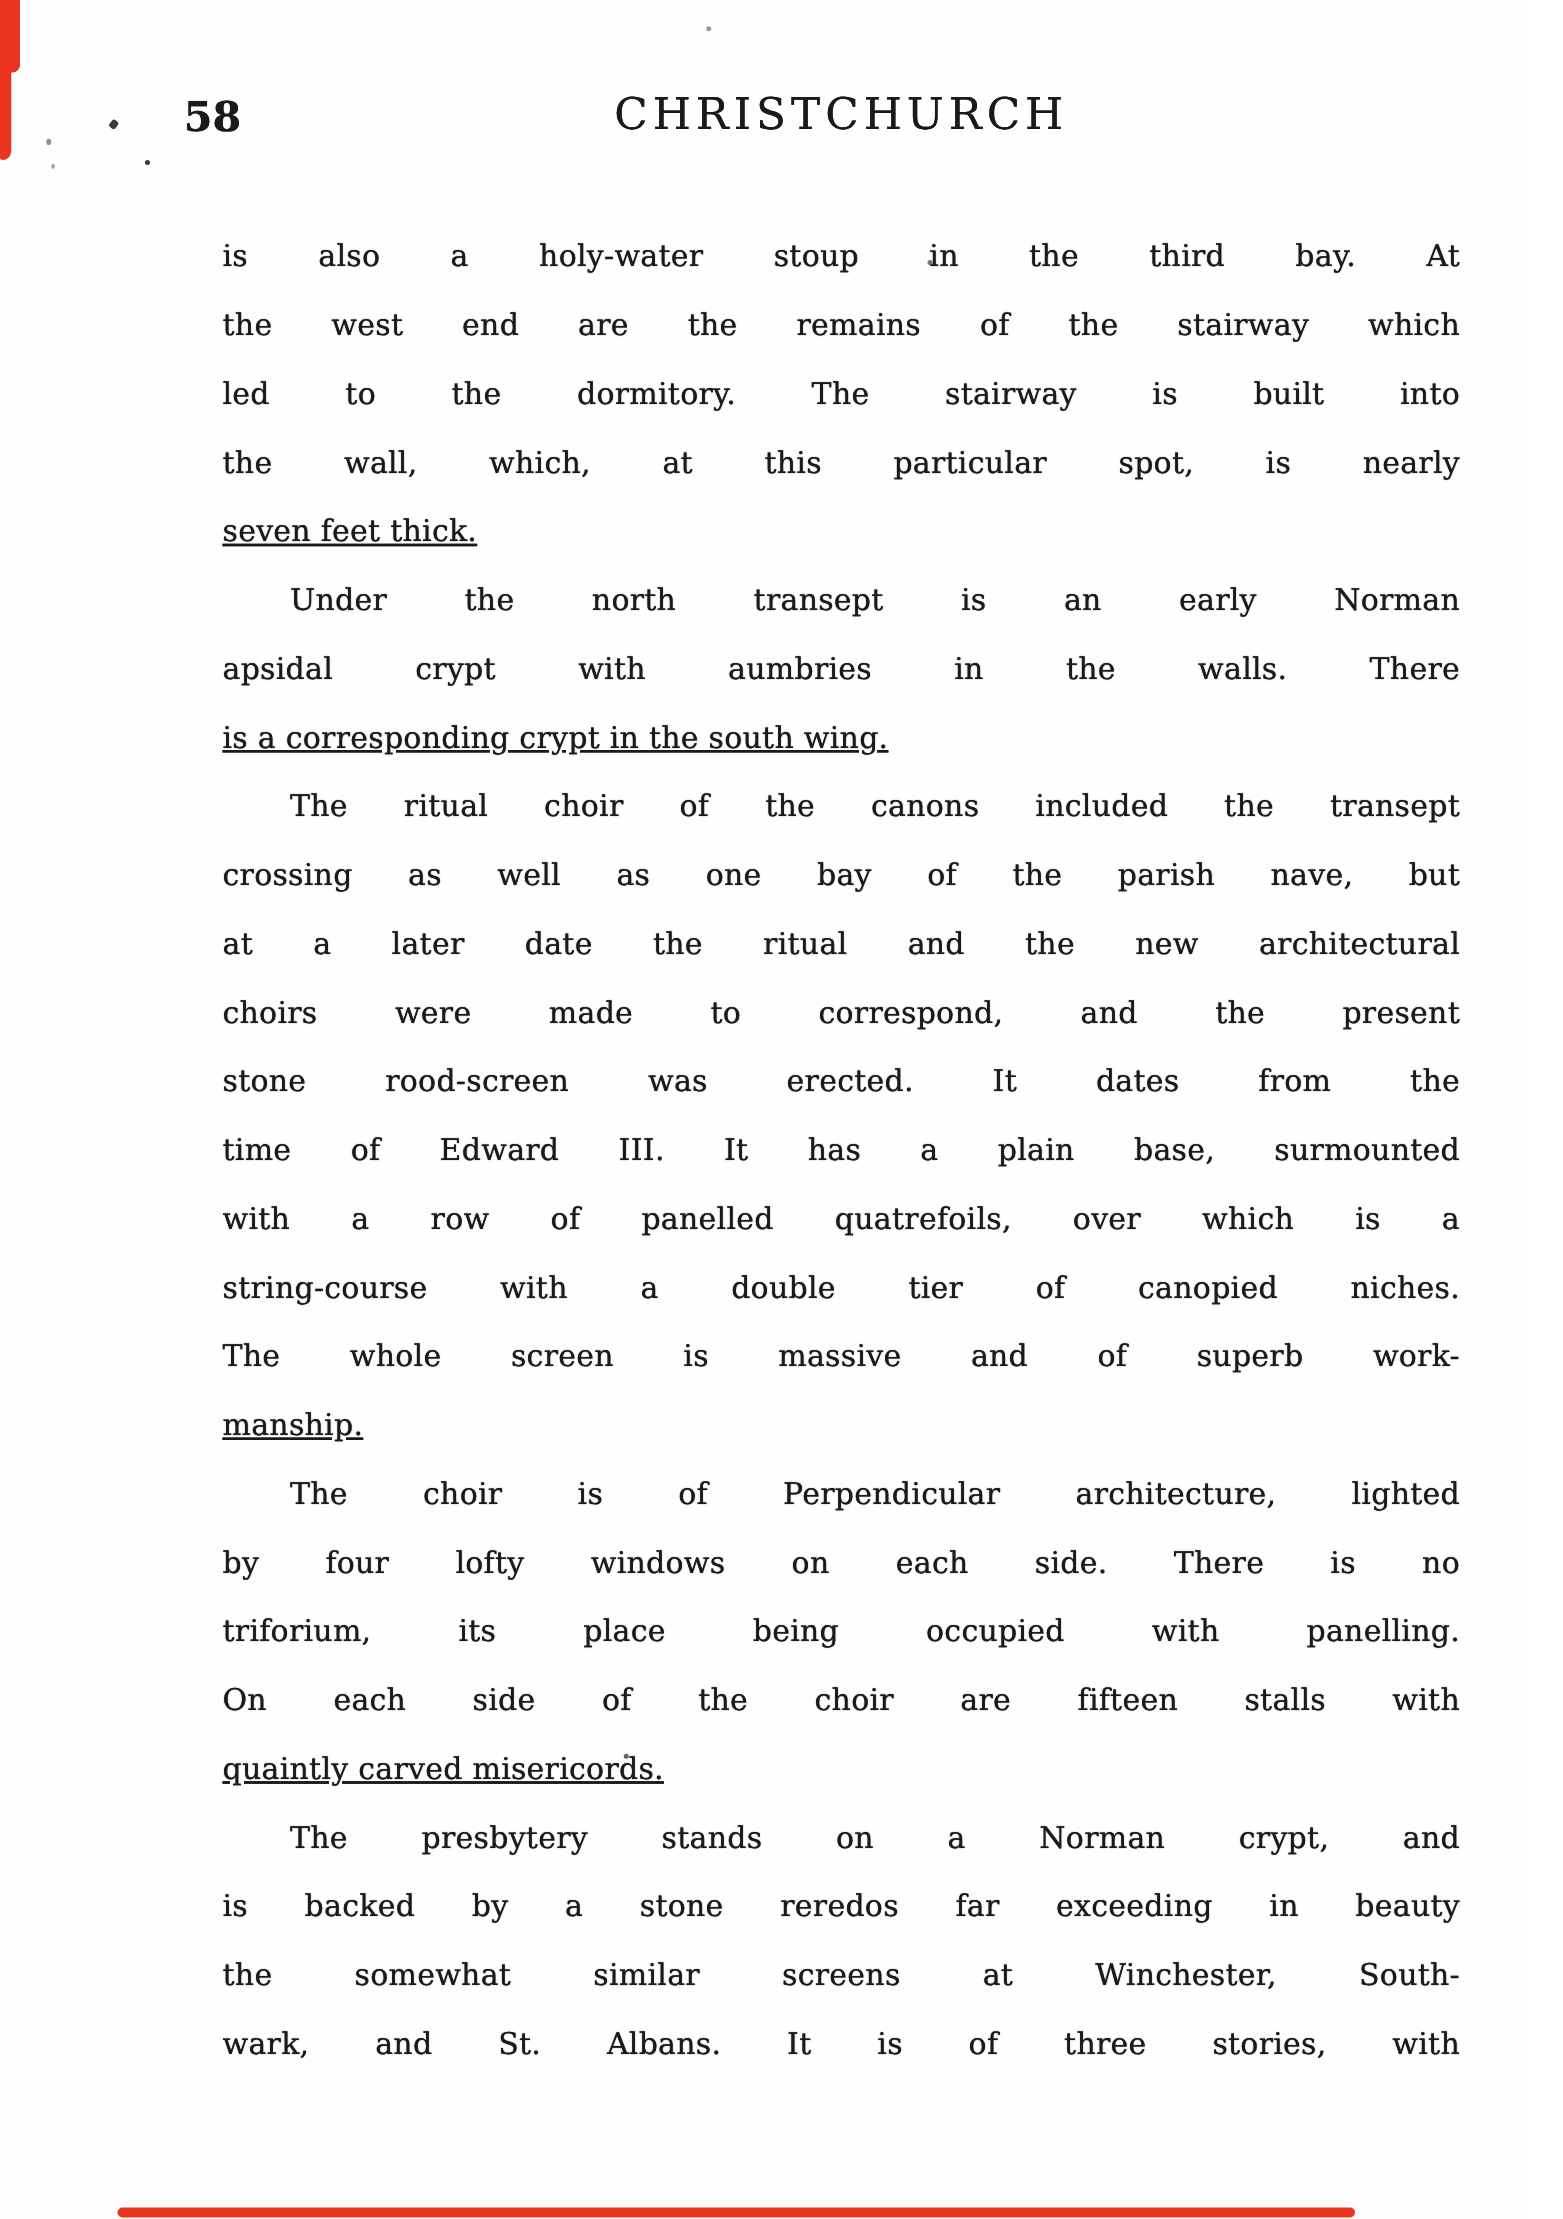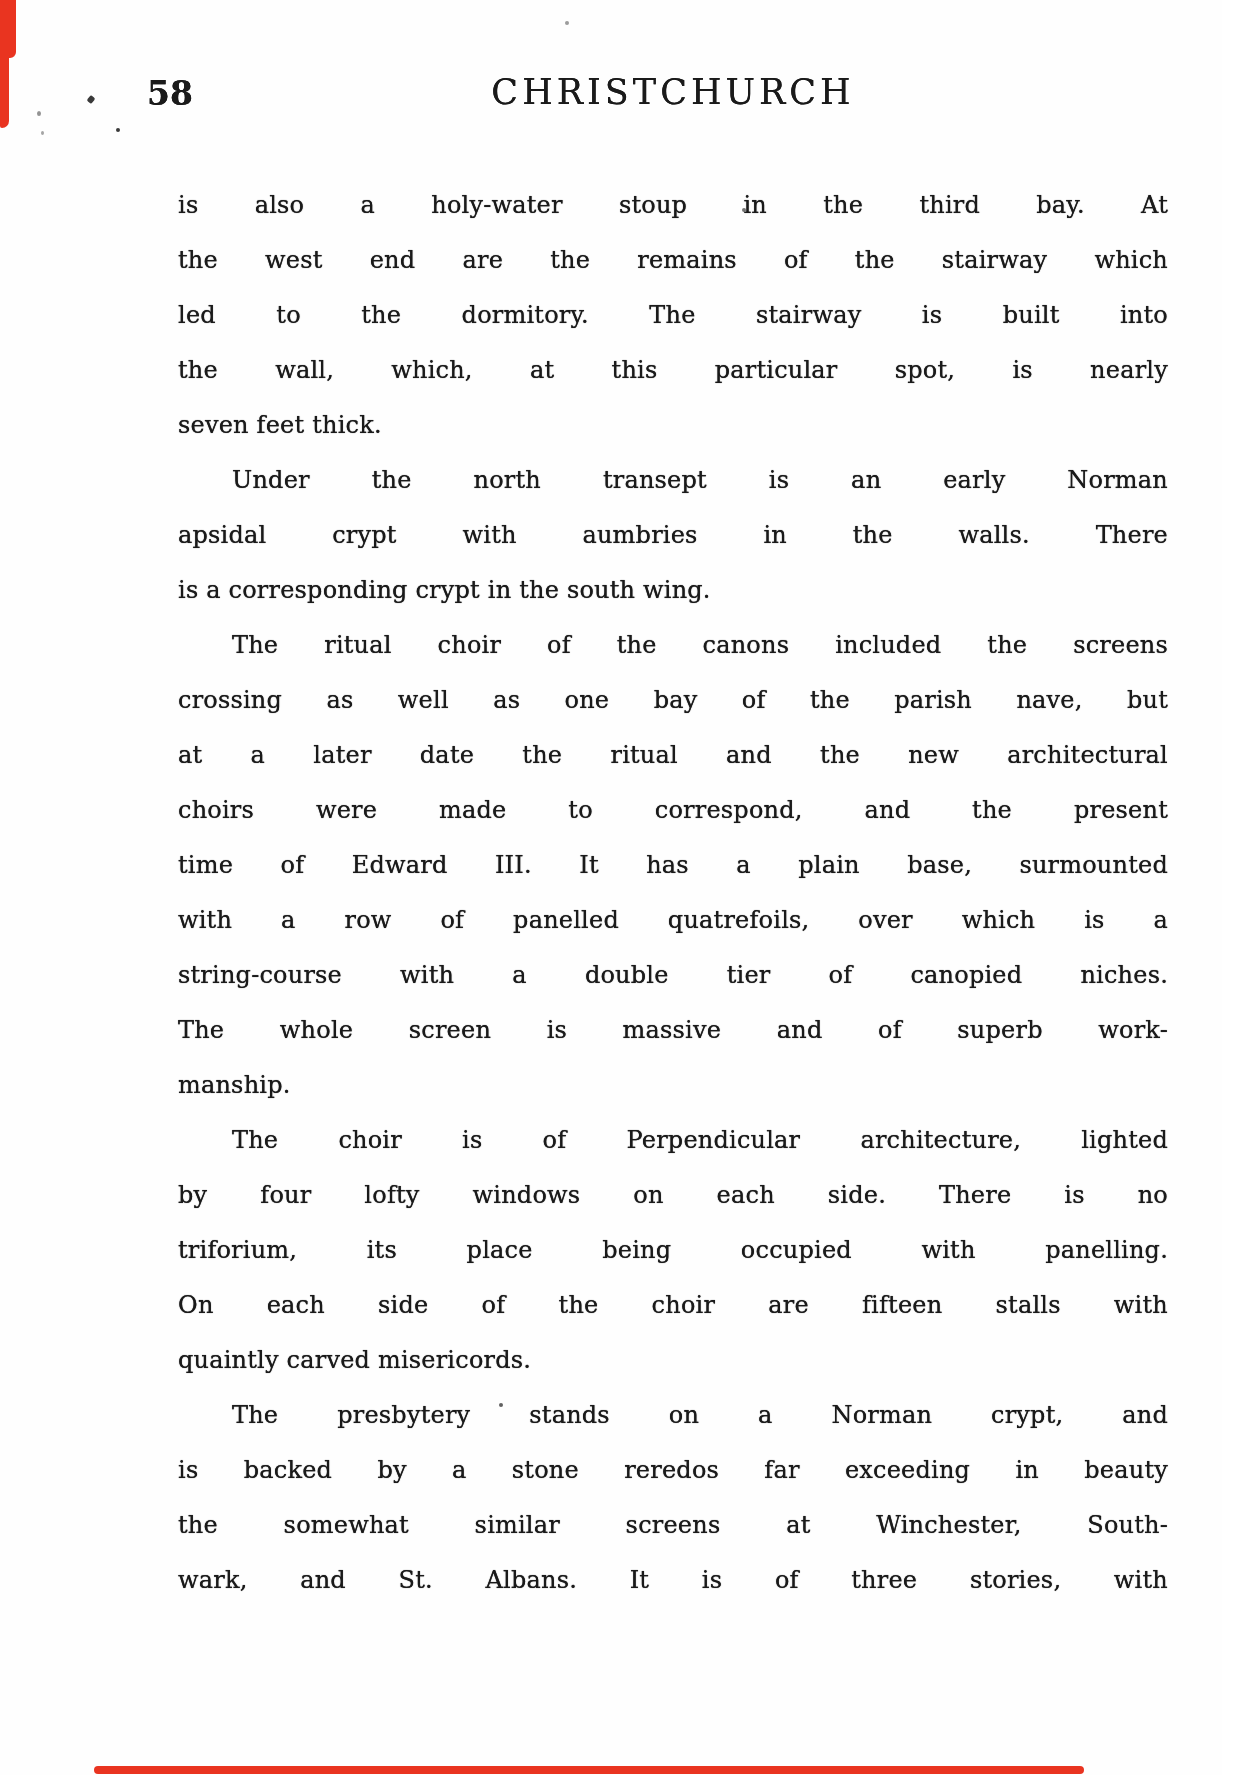--- a/index.html
+++ b/index.html
@@ -51,20 +51,21 @@
   }
   .line {
     height: 55px;
     text-align: justify;
     text-align-last: justify;
     white-space: normal;
   }
   .line.end {
     text-align: right;
     text-align-last: left;
+    text-decoration: underline;
   }
   .line.ind {
     text-indent: 54px;
   }
   
   .stain {
     position: absolute;
     background: var(--edge-stain, #e93420);
   }
   .stain-left-upper {
@@ -112,24 +113,25 @@
 
   <div class="body-text">
     <div class="line j">is also a holy-water stoup in the third bay. At</div>
     <div class="line j">the west end are the remains of the stairway which</div>
     <div class="line j">led to the dormitory. The stairway is built into</div>
     <div class="line j">the wall, which, at this particular spot, is nearly</div>
     <div class="line end">seven feet thick.</div>
     <div class="line j ind">Under the north transept is an early Norman</div>
     <div class="line j">apsidal crypt with aumbries in the walls. There</div>
     <div class="line end">is a corresponding crypt in the south wing.</div>
-    <div class="line j ind">The ritual choir of the canons included the screens</div>
+    <div class="line j ind">The ritual choir of the canons included the transept</div>
     <div class="line j">crossing as well as one bay of the parish nave, but</div>
     <div class="line j">at a later date the ritual and the new architectural</div>
     <div class="line j">choirs were made to correspond, and the present</div>
+    <div class="line j">stone rood-screen was erected. It dates from the</div>
     <div class="line j">time of Edward III. It has a plain base, surmounted</div>
     <div class="line j">with a row of panelled quatrefoils, over which is a</div>
     <div class="line j">string-course with a double tier of canopied niches.</div>
     <div class="line j">The whole screen is massive and of superb work-</div>
     <div class="line end">manship.</div>
     <div class="line j ind">The choir is of Perpendicular architecture, lighted</div>
     <div class="line j">by four lofty windows on each side. There is no</div>
     <div class="line j">triforium, its place being occupied with panelling.</div>
     <div class="line j">On each side of the choir are fifteen stalls with</div>
     <div class="line end">quaintly carved misericords.</div>

